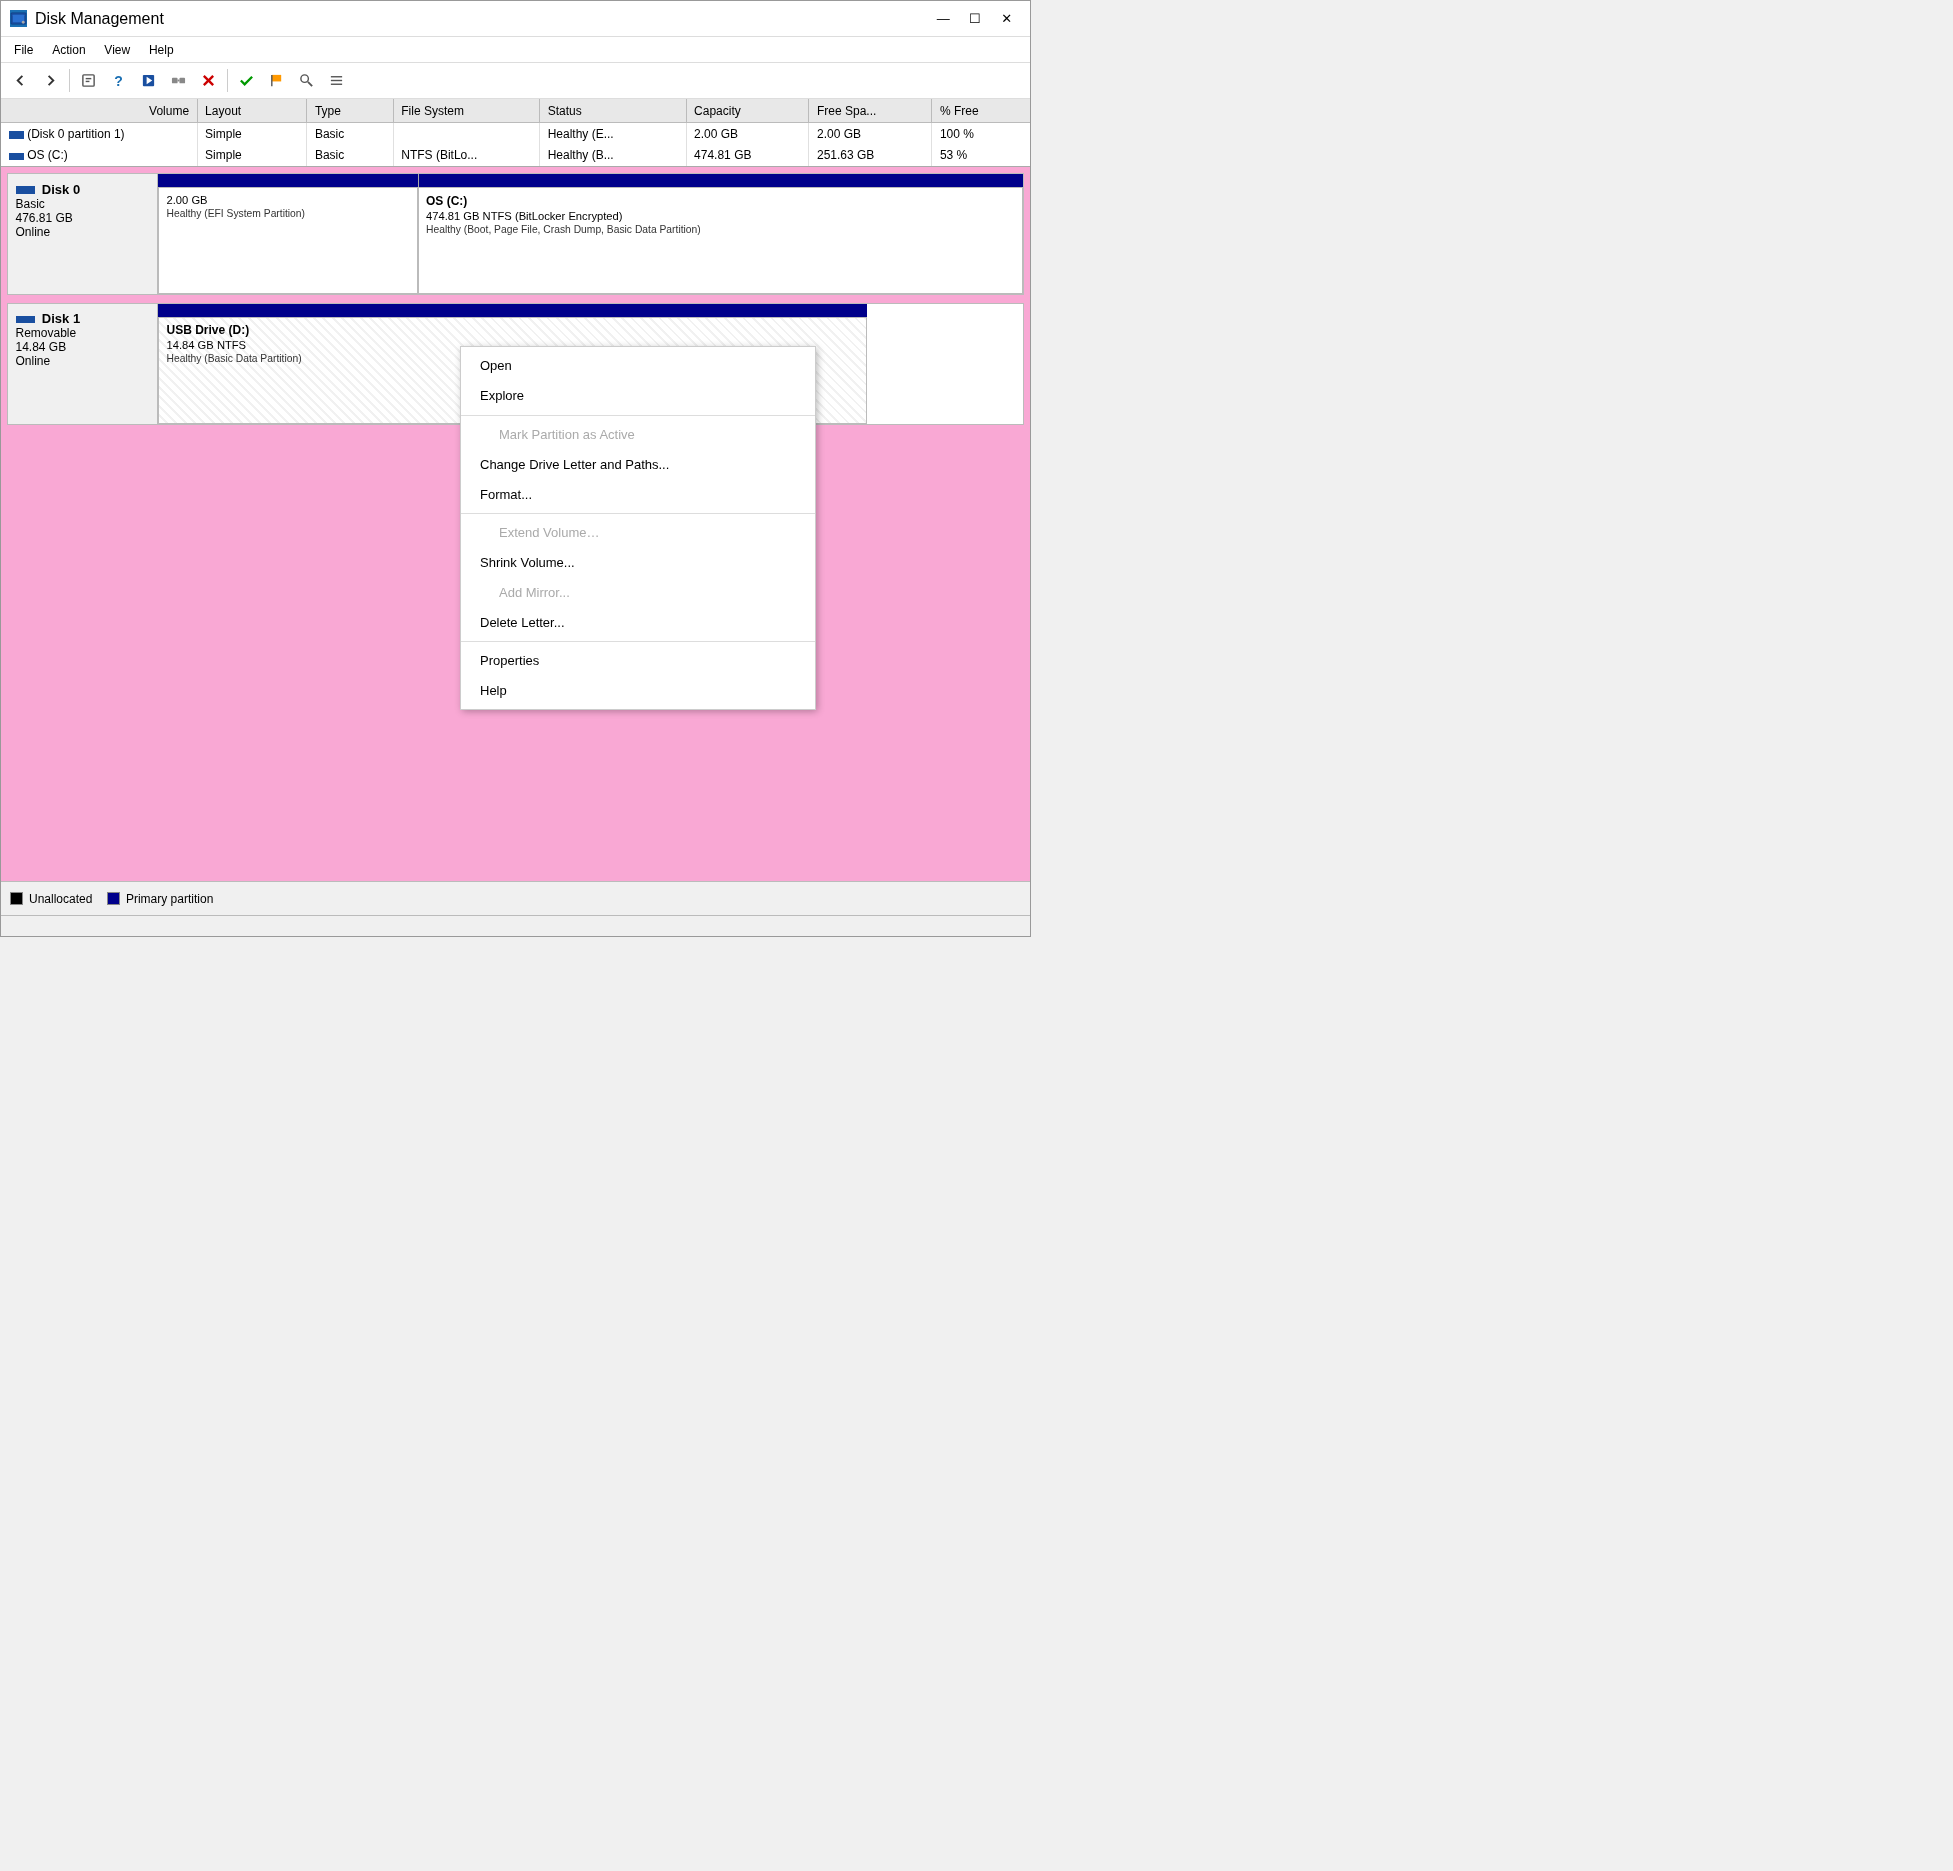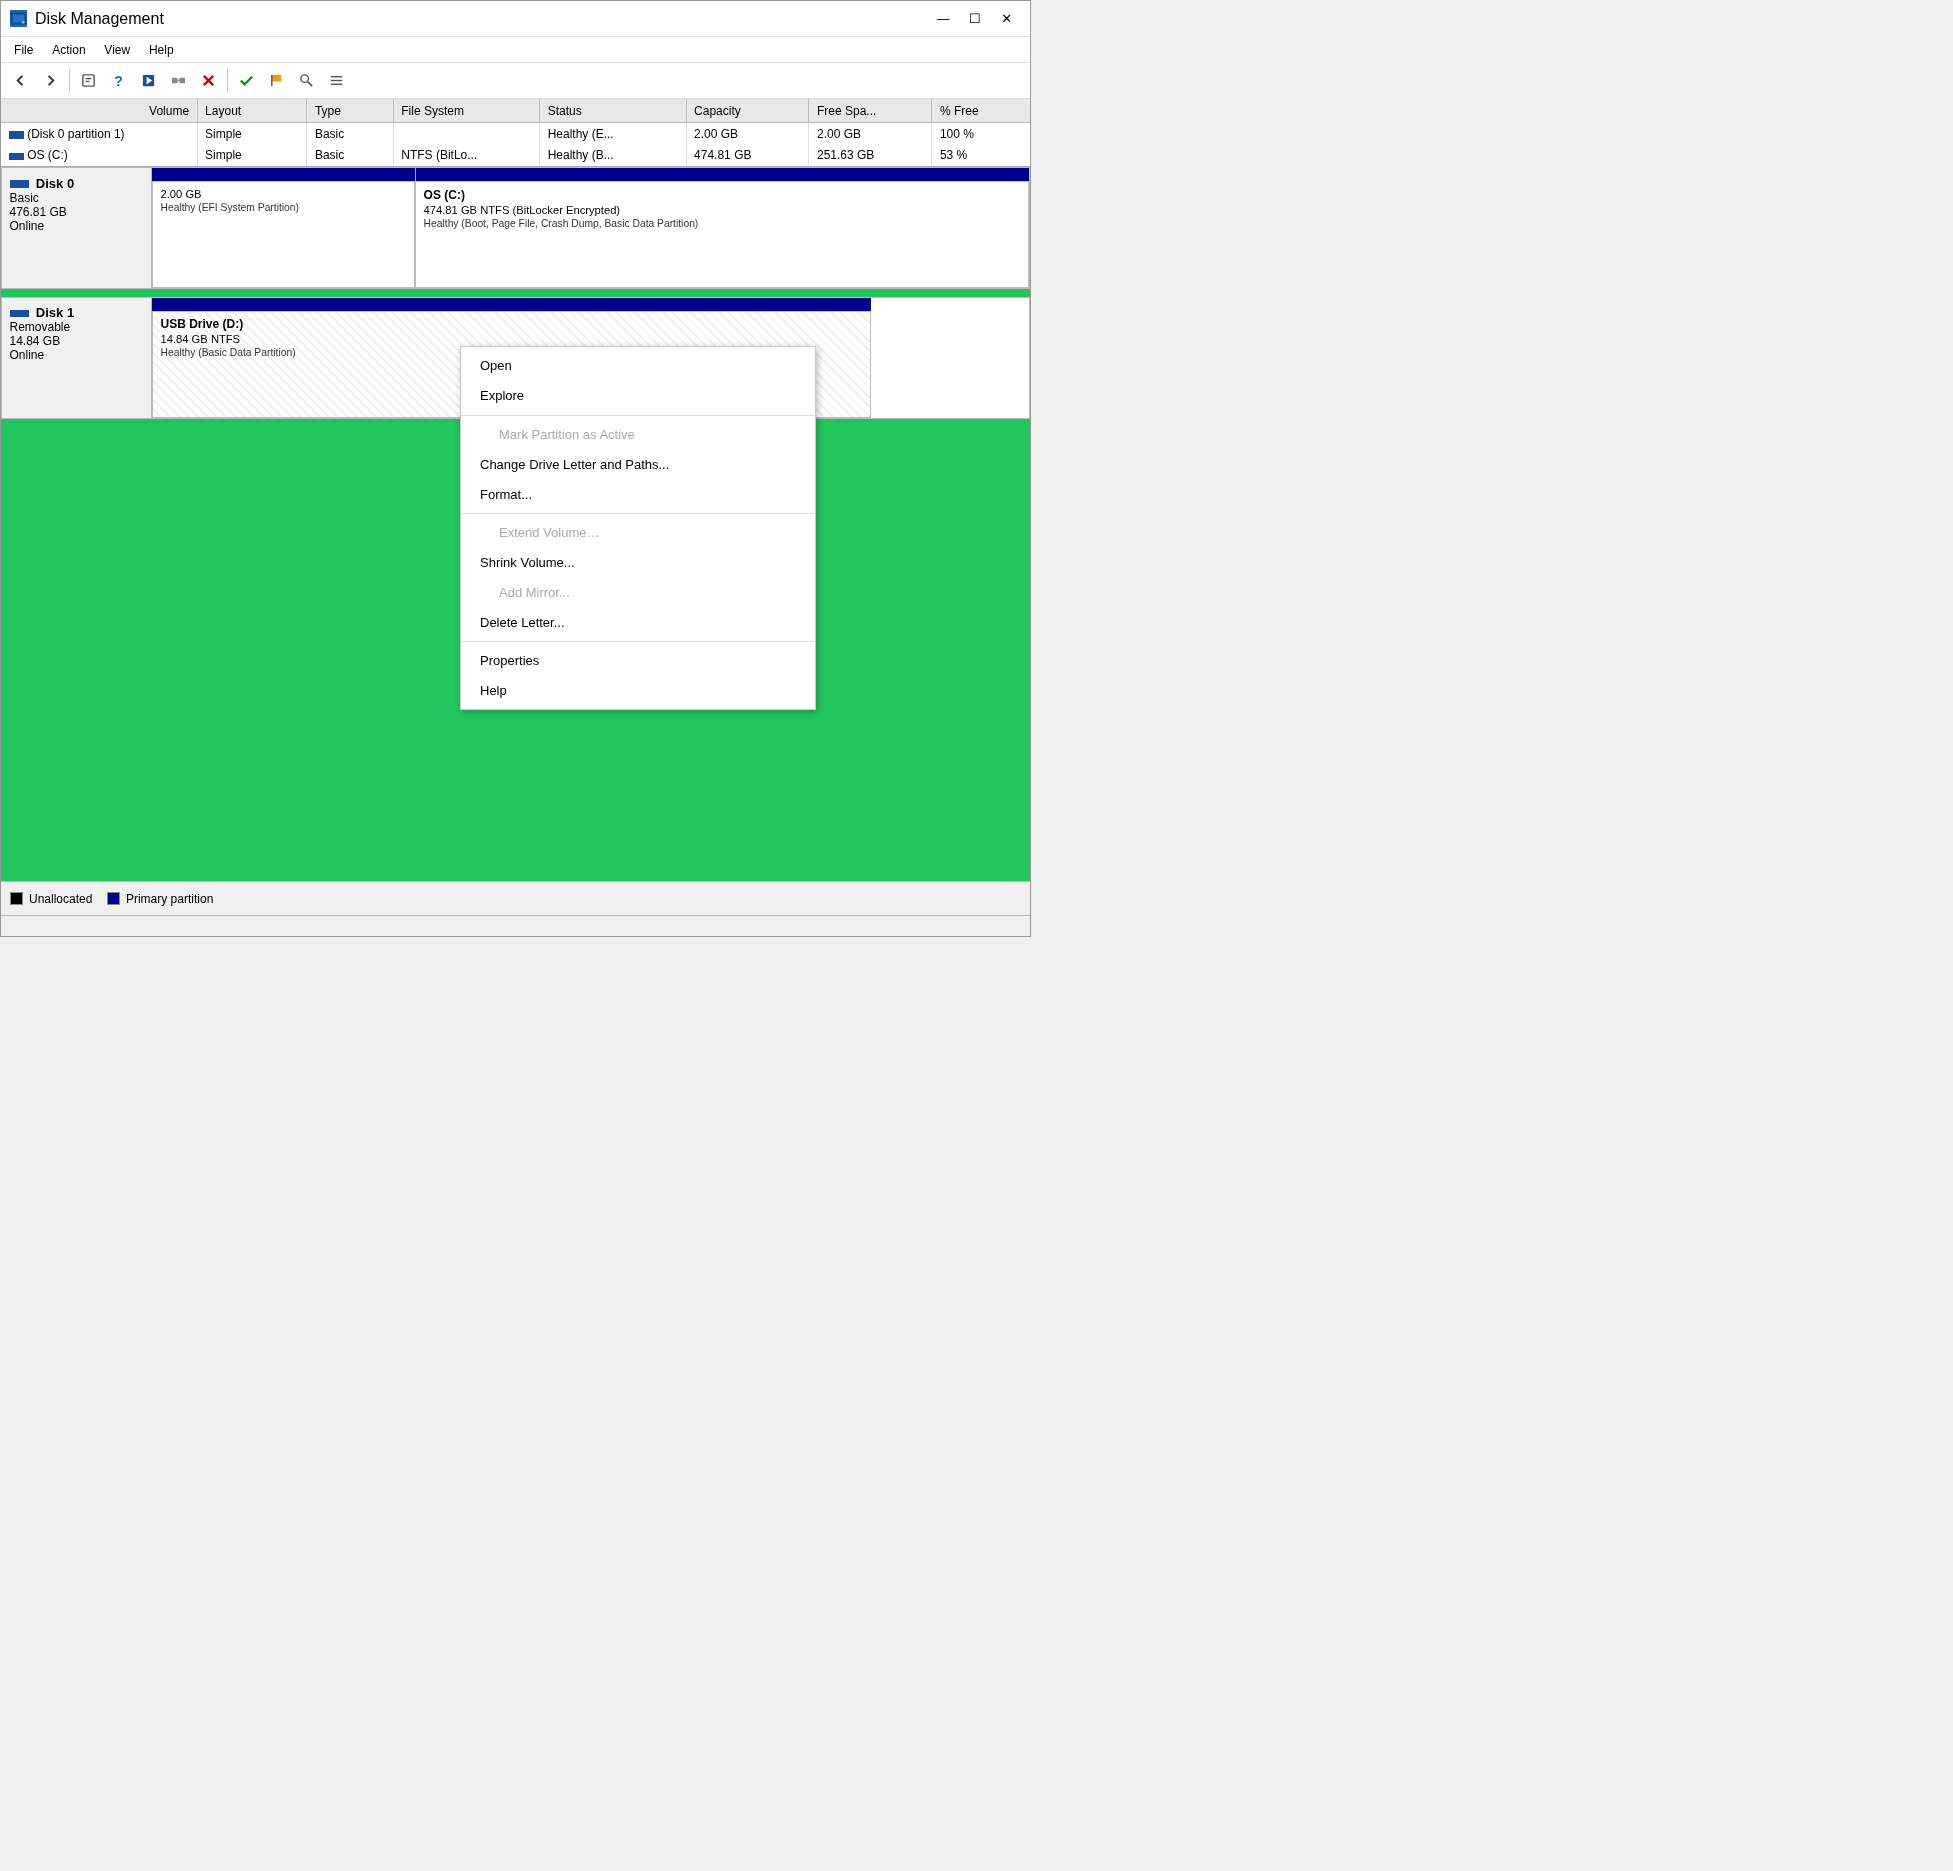--- a/index.html
+++ b/index.html
@@ -132,22 +132,22 @@
     th:last-child { border-right: none; }
     td {
       padding: 3.7px 7.5px;
       border-right: 0.9px solid #e0e0e0;
       font-size: 12px;
     }
     td:last-child { border-right: none; }
     
     .disk-area {
       flex: 1;
-      background: #22c55e;
-      padding: 0;
+      background: #f9a8d4;
+      padding: 6px;
       overflow-y: auto;
       position: relative;
     }
     .disk-row {
       display: flex;
       margin-bottom: 7.5px;
       height: 122px;
       border: 0.9px solid #bbb;
       background: #fff;
     }

